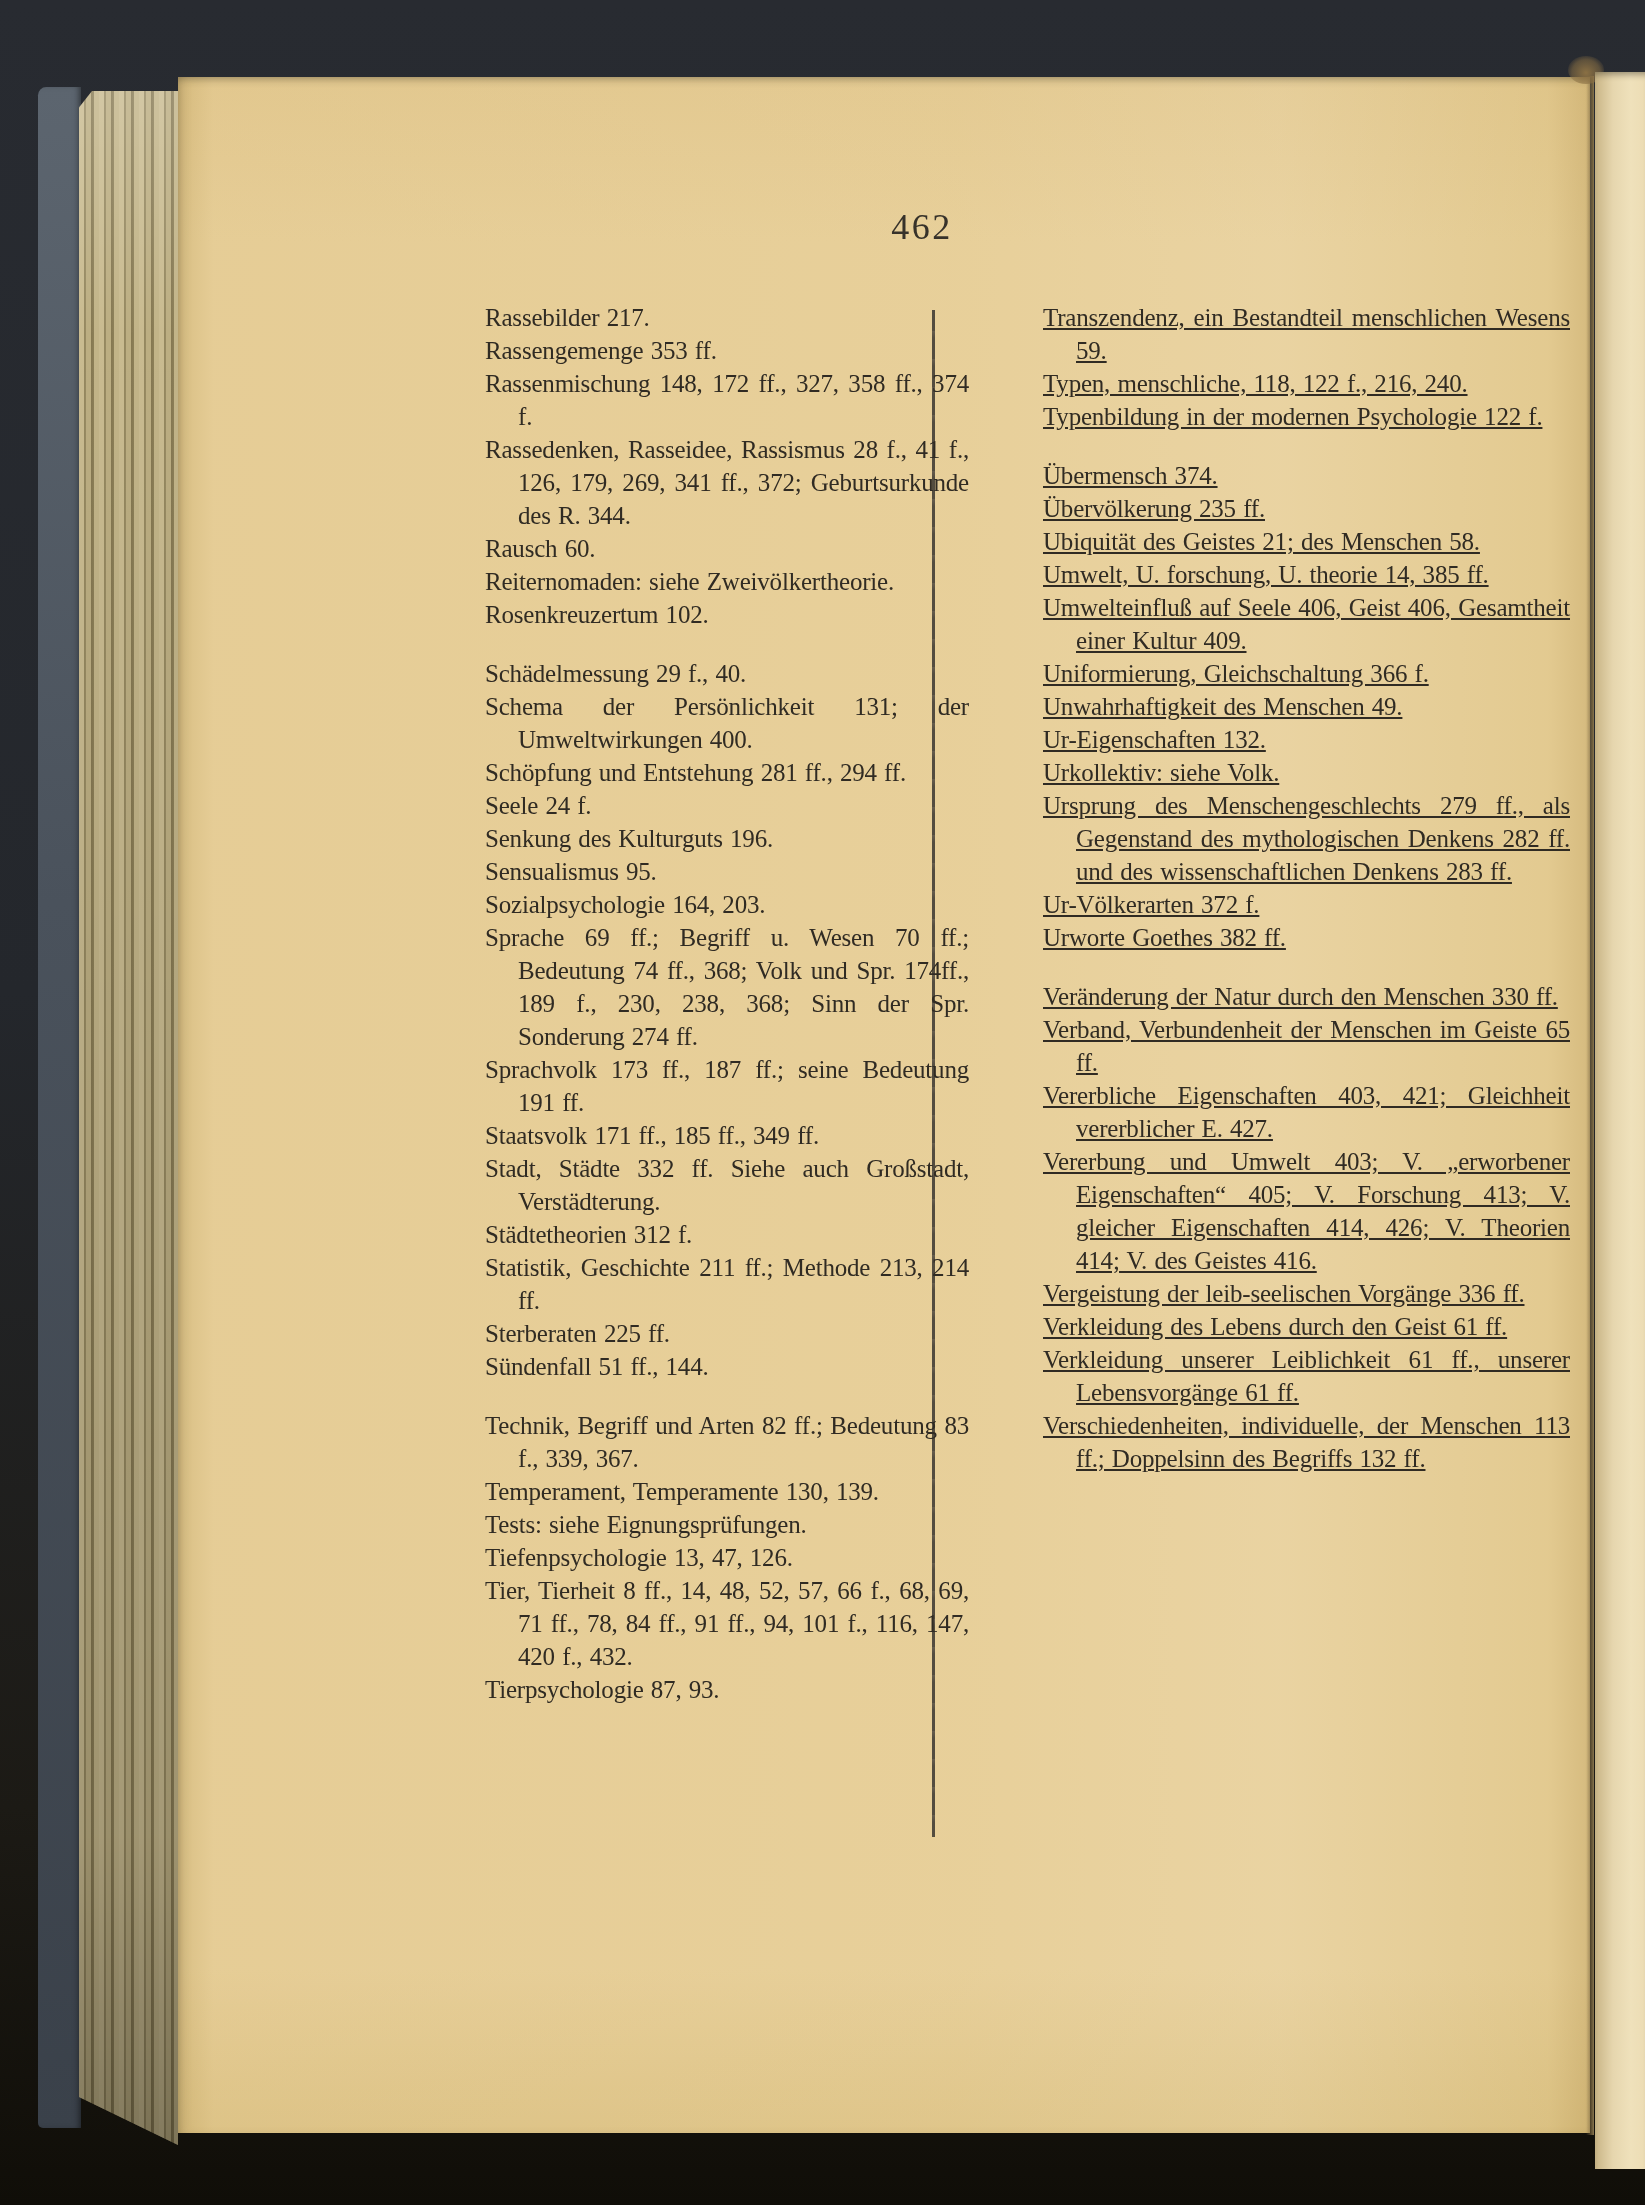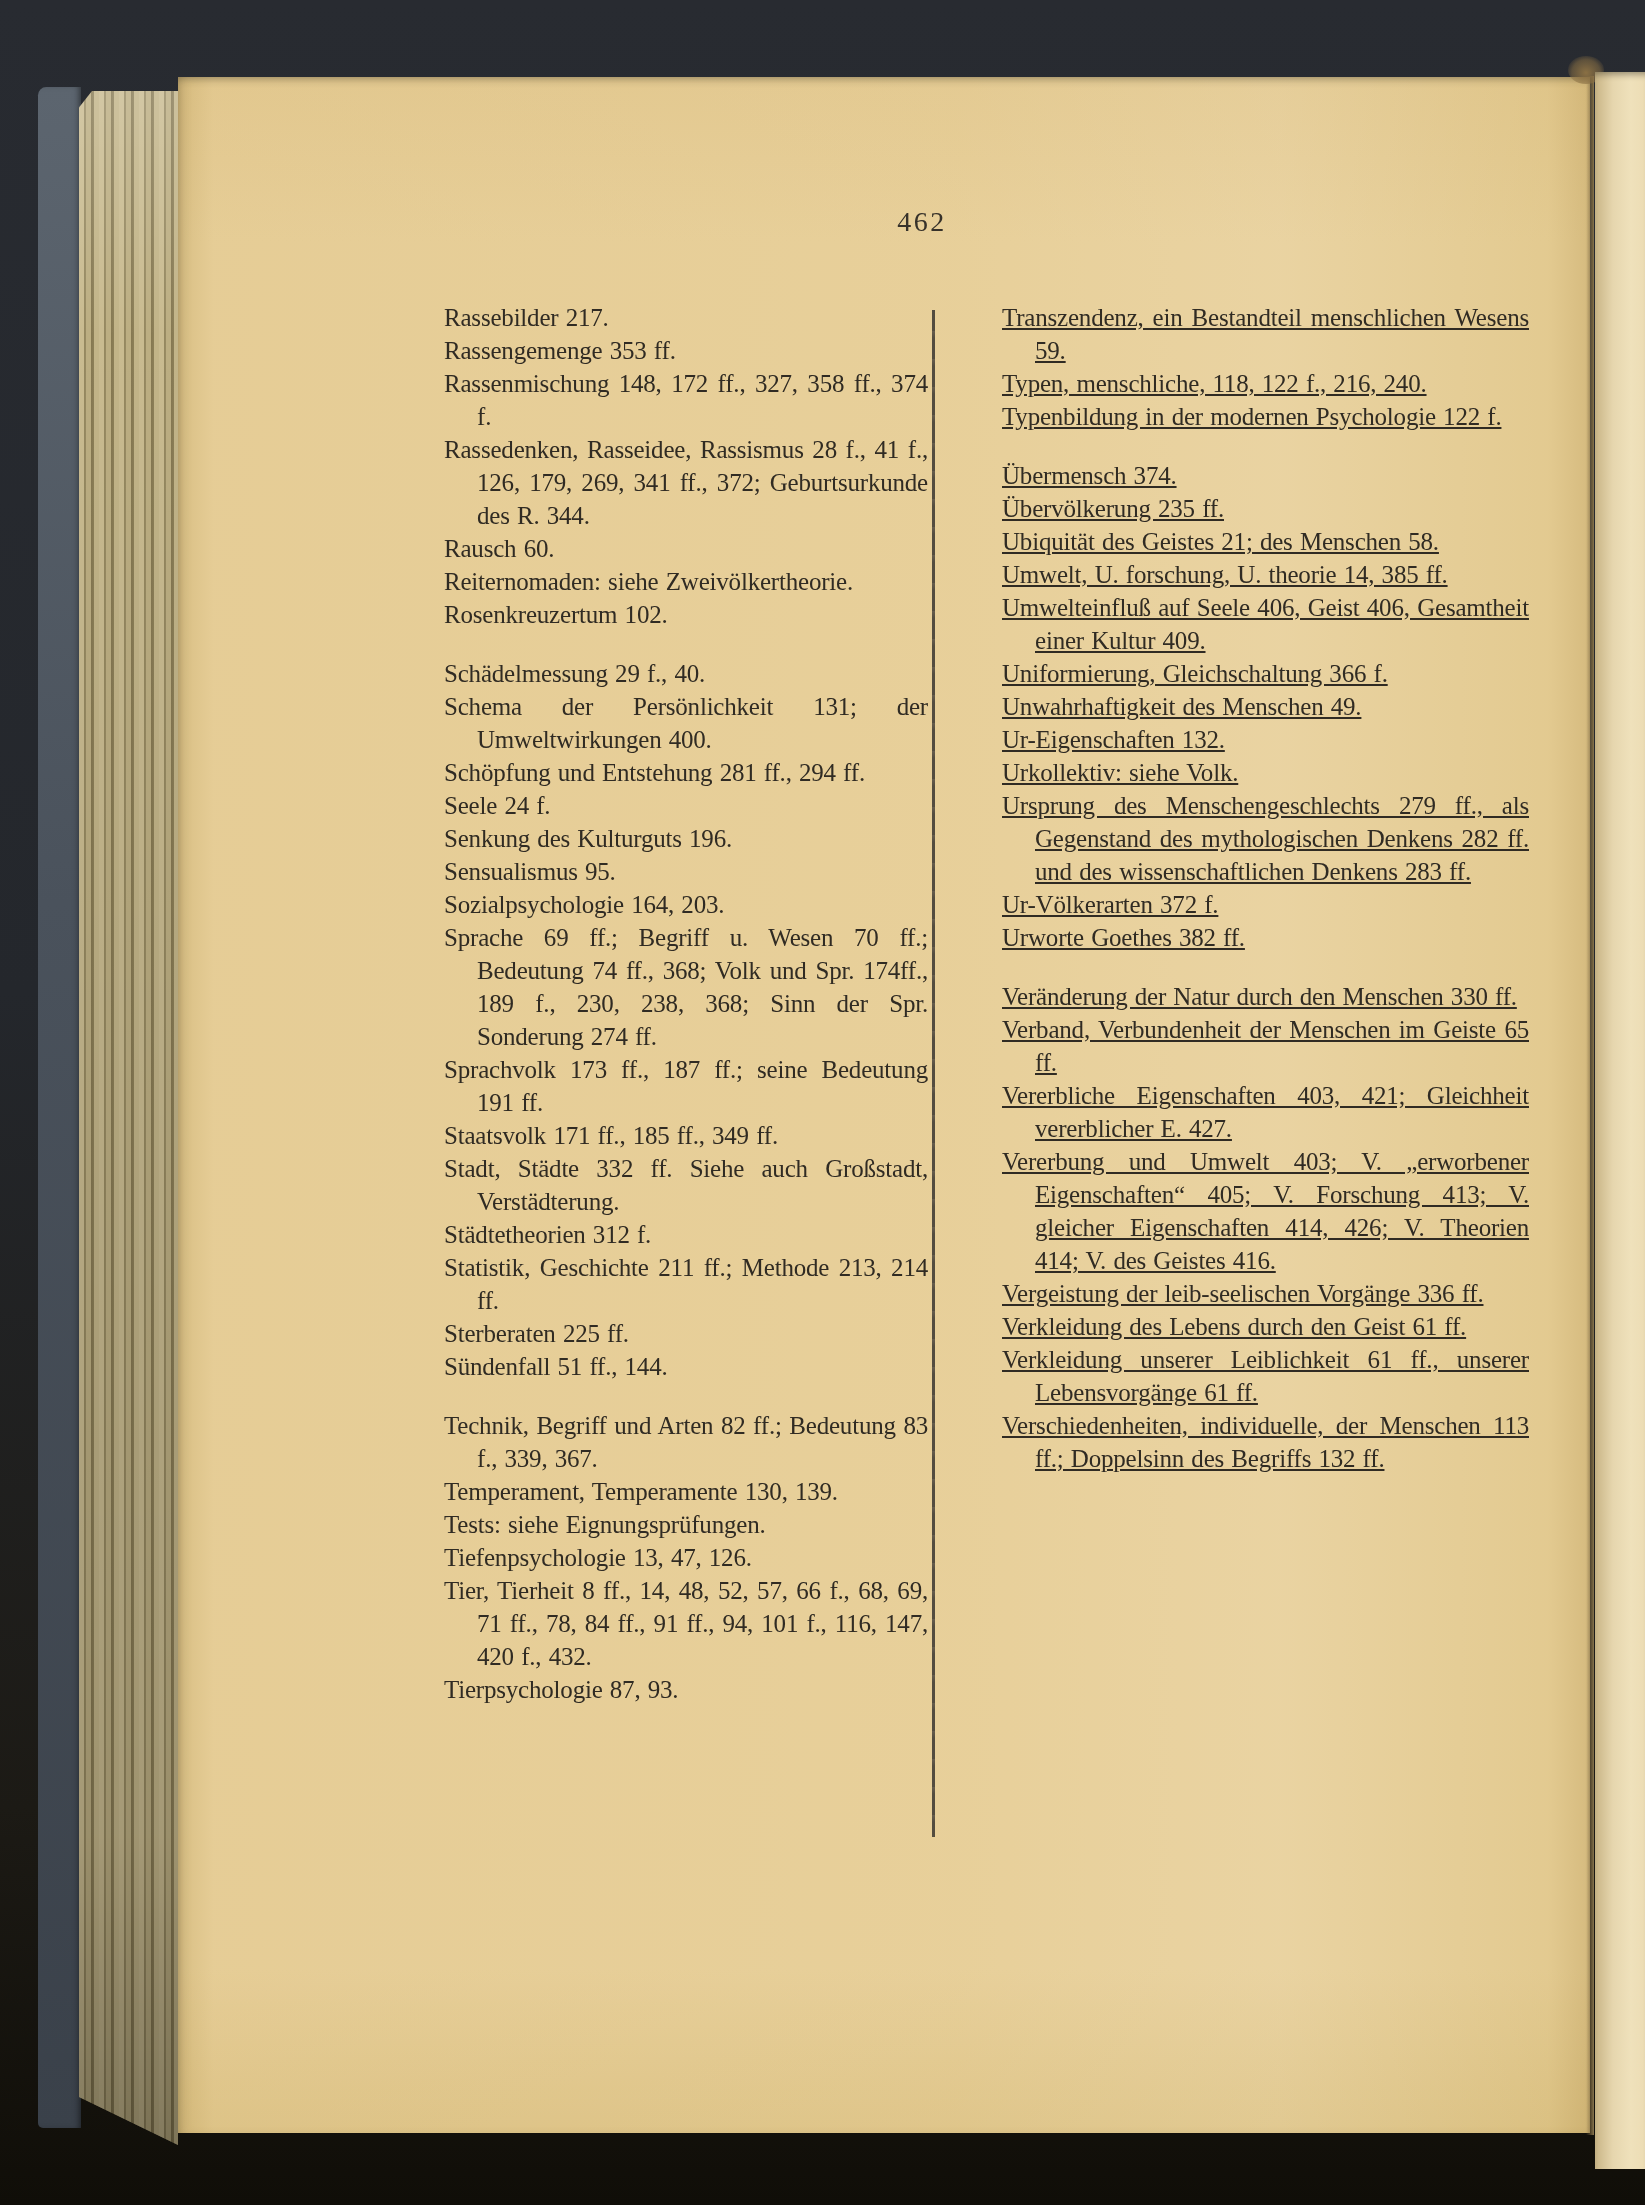--- a/index.html
+++ b/index.html
@@ -45,25 +45,25 @@
     border-radius:50%;
   }
   .facing-page{
     position:absolute;left:1595px;top:72px;width:51px;height:2097px;
     background:linear-gradient(90deg,#c9b586 0%,#e6d6ae 35%,#efe1bb 70%,#ecdcb4 100%);
     box-shadow:inset 0 6.6px 6.6px -4.1px rgba(45,40,28,.45);
   }
   
   .page-number{
     position:absolute;left:871px;top:206px;width:102px;
-    text-align:center;font-size:28px;color:#37322a;letter-spacing:2.5px;
+    text-align:center;font-size:36px;color:#37322a;letter-spacing:2.5px;
   }
   .column{
     position:absolute;top:301px;font-size:25px;line-height:33px;color:#302b23;
-    letter-spacing:-0.2px;word-spacing:1.2px;
+    letter-spacing:-0.2px;word-spacing:1.2px;margin-left:41px;
   }
   .column.left{left:444px;width:484px;}
   .column.right{left:1002px;width:527px;text-decoration:underline;}
   .entry{
     padding-left:33px;text-indent:-33px;text-align:justify;
     hyphens:manual;-webkit-hyphens:manual;
   }
   .gap{height:26px;}
   .column-divider{
     position:absolute;left:932px;top:310px;width:2.5px;height:1527px;

